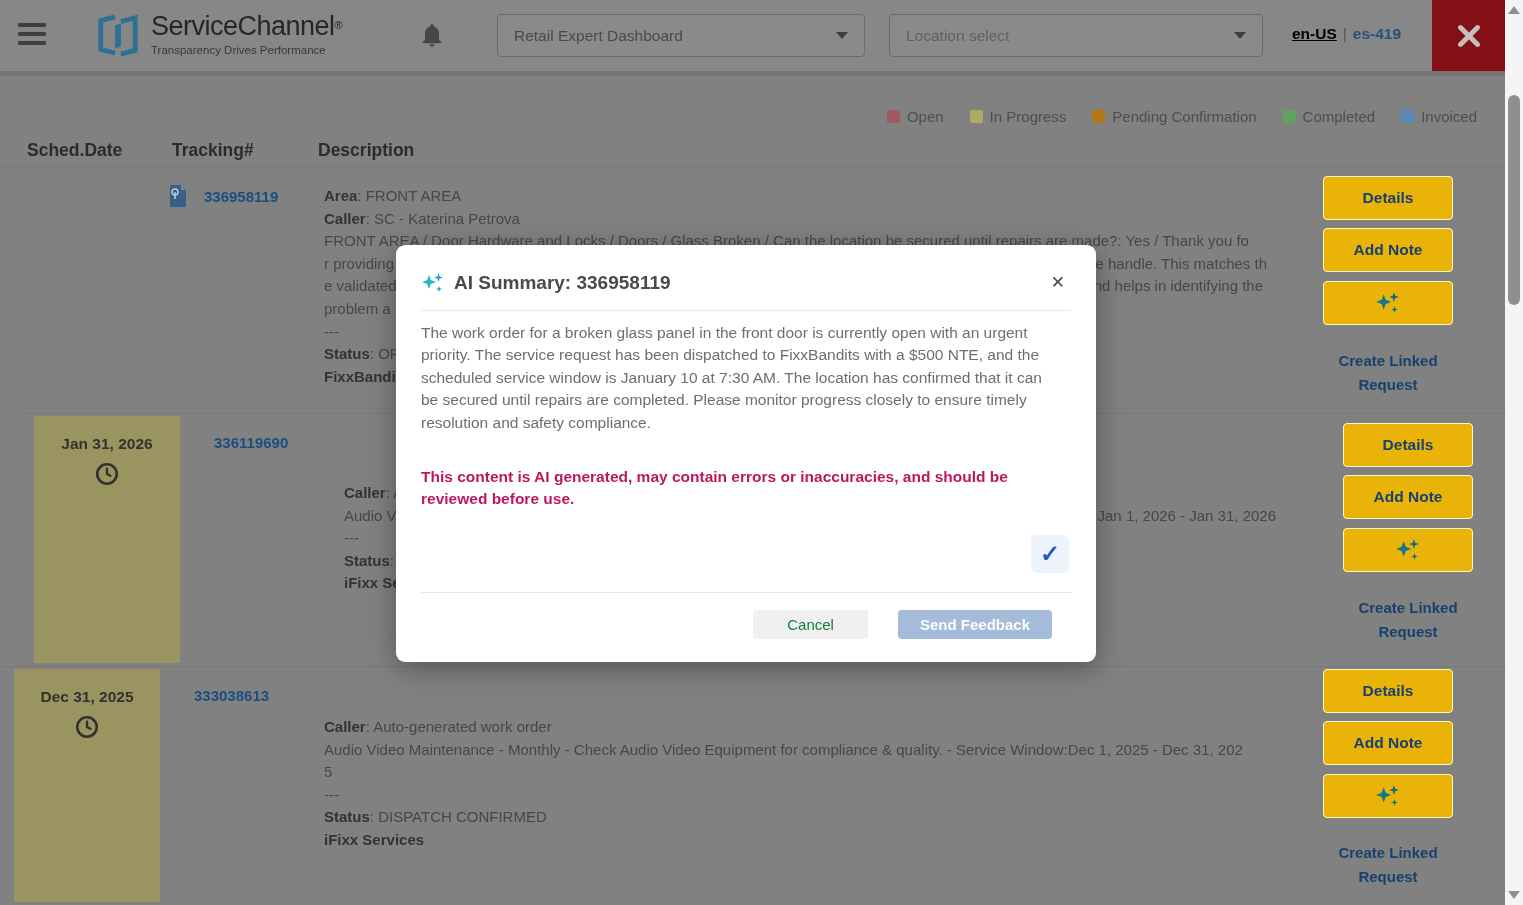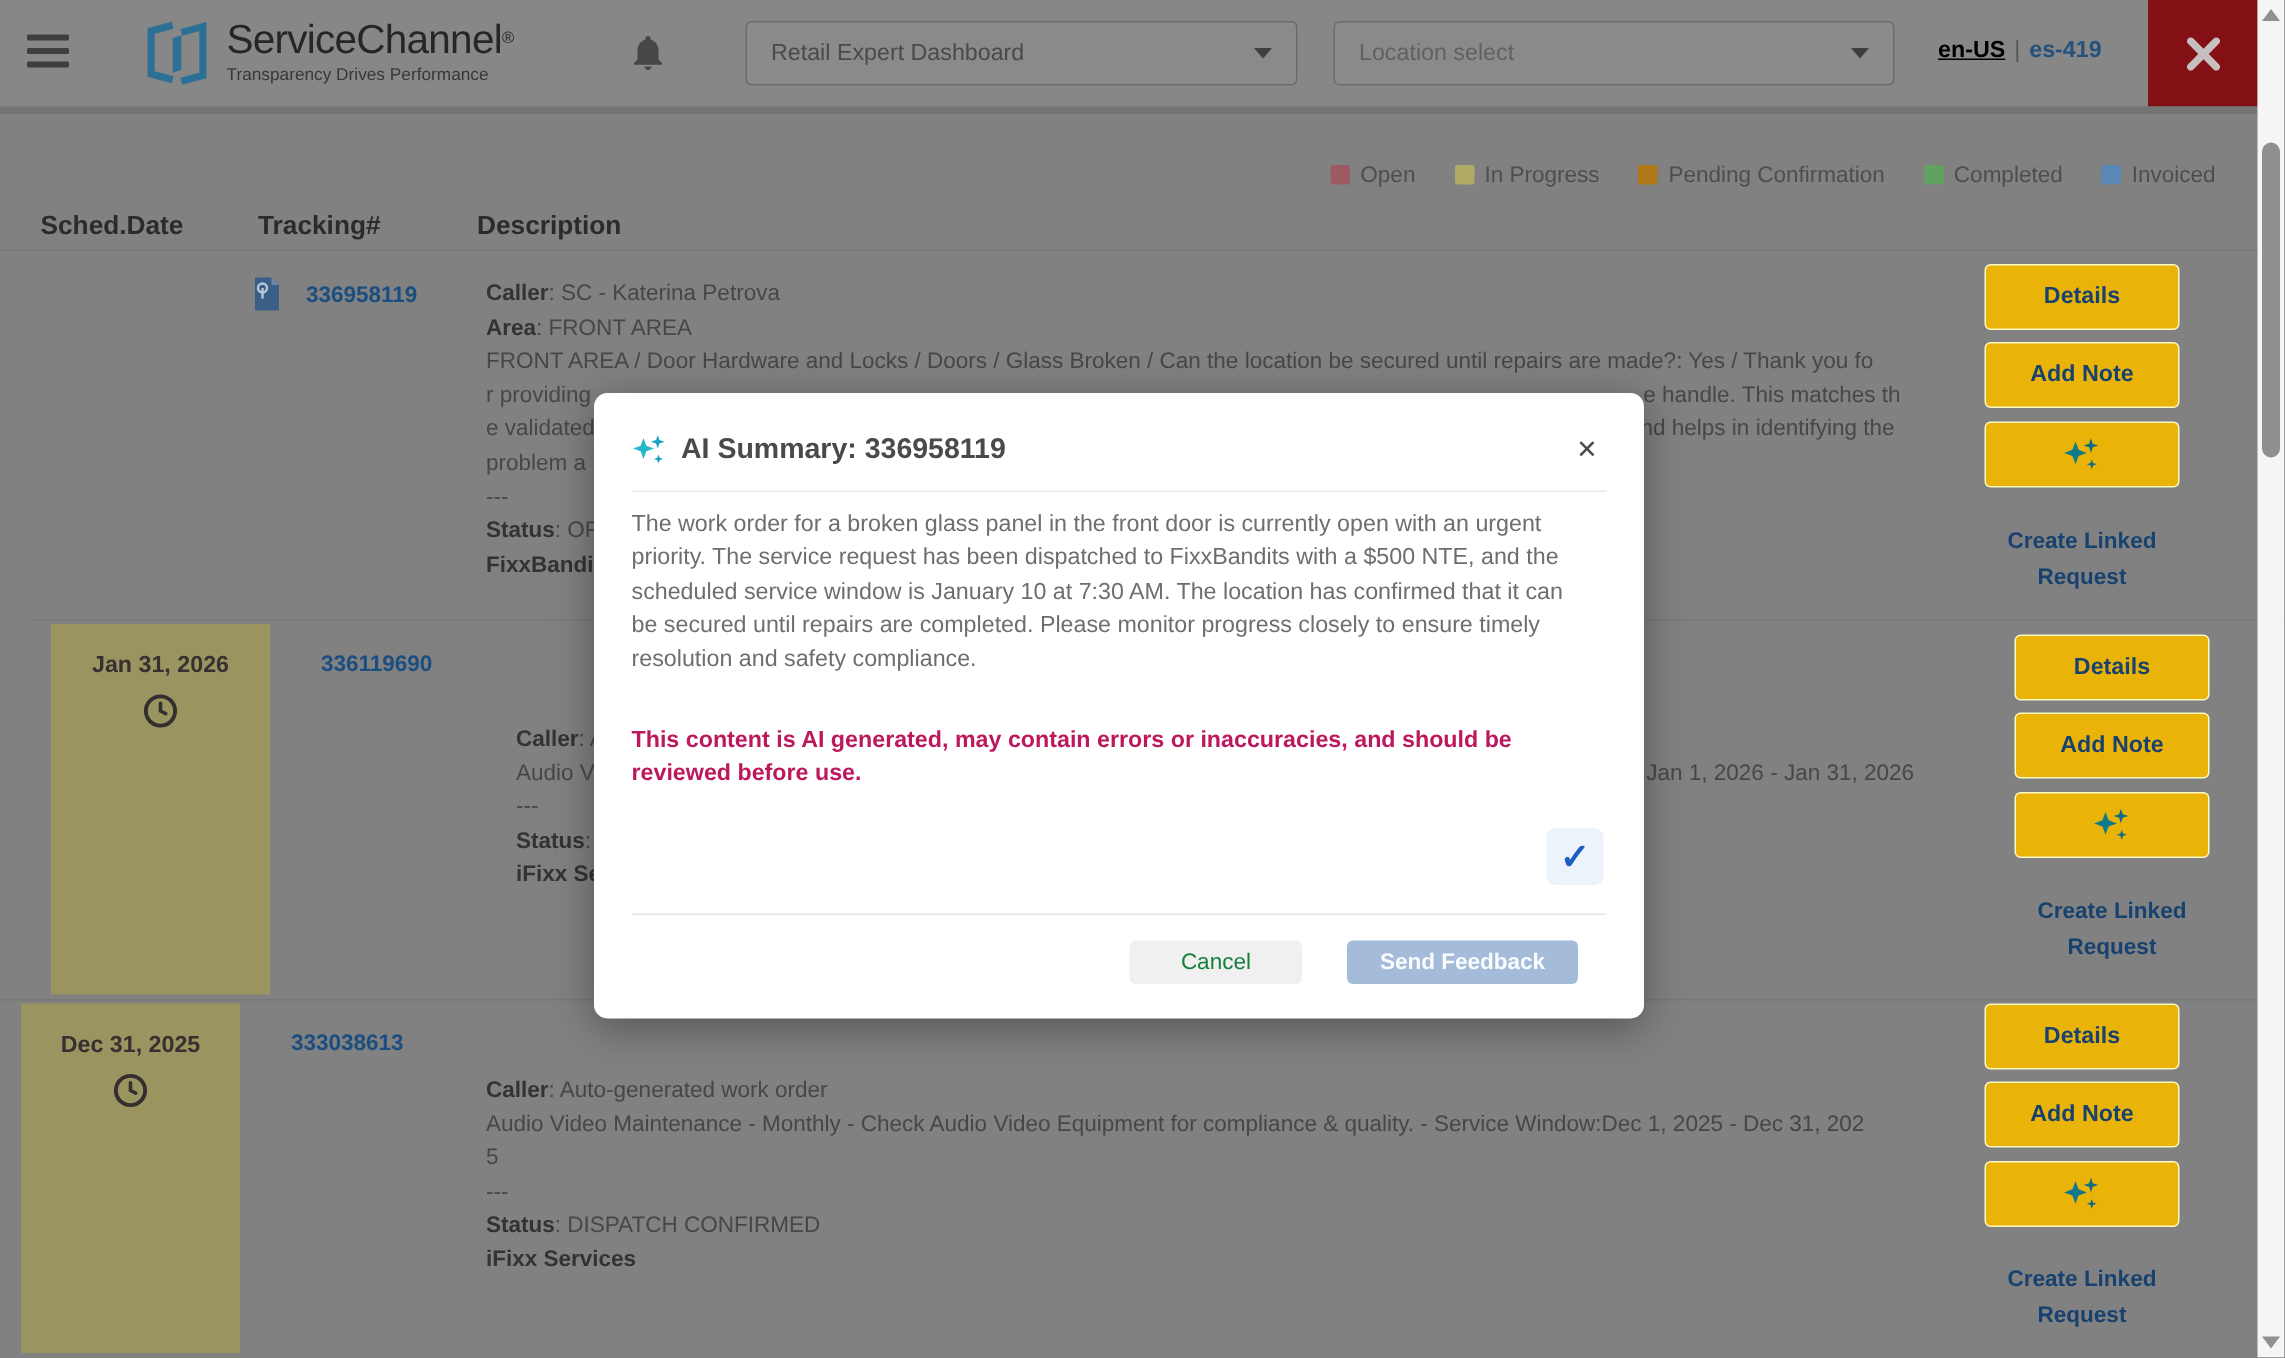--- a/index.html
+++ b/index.html
@@ -75,21 +75,21 @@
     font-size:15px; font-weight:bold; color:#17416F; line-height:24px; cursor:pointer; }
 
   
   #scrollbar { position:absolute; left:1505px; top:0; width:18px; height:905px; background:#F5F5F5; }
   .sb-arrow { position:absolute; left:3px; width:0; height:0; border-left:6px solid transparent; border-right:6px solid transparent; }
   .sb-up { top:6px; border-bottom:8px solid #909090; }
   .sb-down { bottom:6px; border-top:8px solid #909090; }
   #sb-thumb { position:absolute; left:3px; top:95px; width:12px; height:210px; background:#8F8F8F; border-radius:6px; }
 
   
-  #modal { position:absolute; left:396px; top:262px; width:700px; height:417px; background:#FFFFFF;
+  #modal { position:absolute; left:396px; top:245px; width:700px; height:417px; background:#FFFFFF;
     border-radius:9px; box-shadow:0 6px 28px rgba(0,0,0,0.35); z-index:10; }
   .m-title-row { position:absolute; left:25px; right:25px; top:25px; display:flex; align-items:center; }
   .m-title { font-size:19px; font-weight:bold; color:#4A4A4A; margin-left:9px; flex:1; }
   .m-close { font-size:17px; color:#4A4A4A; cursor:pointer; padding:2px 6px; }
   .m-div1 { position:absolute; left:25px; right:25px; top:65px; border-top:1px solid #E9E9E9; }
   .m-body { position:absolute; left:25px; top:77px; width:636px; font-size:15.5px; color:#6E6E6E; line-height:22.4px; }
   .m-disc { position:absolute; left:25px; top:221px; width:636px; font-size:15.5px; color:#be185d; line-height:22.4px;font-weight:bold; }
   .m-feed { position:absolute; left:25px; top:297px; height:40px; display:flex; align-items:center; }
   .m-helpful { font-size:17px; color:#4F4F4F; margin-right:26px; }
   .thumb { cursor:pointer; margin-right:26px; display:flex; align-items:center; }
@@ -179,22 +179,22 @@
 
 <div class="row" id="row-0">
   <svg class="attach" width="20" height="24" viewBox="0 0 20 24">
     <path fill="#3A5E86" d="M2 1h11l5 5v17H2z"></path>
     <path fill="#6B8BAE" d="M13 1l5 5h-5z"></path>
     <circle cx="7" cy="8" r="3" fill="none" stroke="#B8C9DA" stroke-width="1.6"></circle>
     <path d="M7 8v7" stroke="#B8C9DA" stroke-width="1.6"></path>
   </svg>
   <div class="track">336958119</div>
   <div class="desc">
+    <div class="nowrap"><span class="b">Area</span><span>: FRONT AREA</span></div>
     <div class="nowrap"><span class="b">Caller</span><span>: SC - Katerina Petrova</span></div>
-    <div class="nowrap"><span class="b">Area</span><span>: FRONT AREA</span></div>
     <div class="nowrap">FRONT AREA / Door Hardware and Locks / Doors / Glass Broken / Can the location be secured until repairs are made?: Yes / Thank you fo</div>
     <div class="frag-line"><span>r providing</span><span class="frag-right" style="right:0;">e handle. This matches th</span></div>
     <div class="frag-line"><span>e validated</span><span class="frag-right" style="right:4px;">nd helps in identifying the</span></div>
     <div class="nowrap">problem a</div>
     <div>---</div>
     <div class="nowrap"><span class="b">Status</span><span>: OPEN</span></div>
     <div class="nowrap b">FixxBandits</div>
   </div>
   <div class="actions">
     <div class="act-btn act-details">Details</div>

